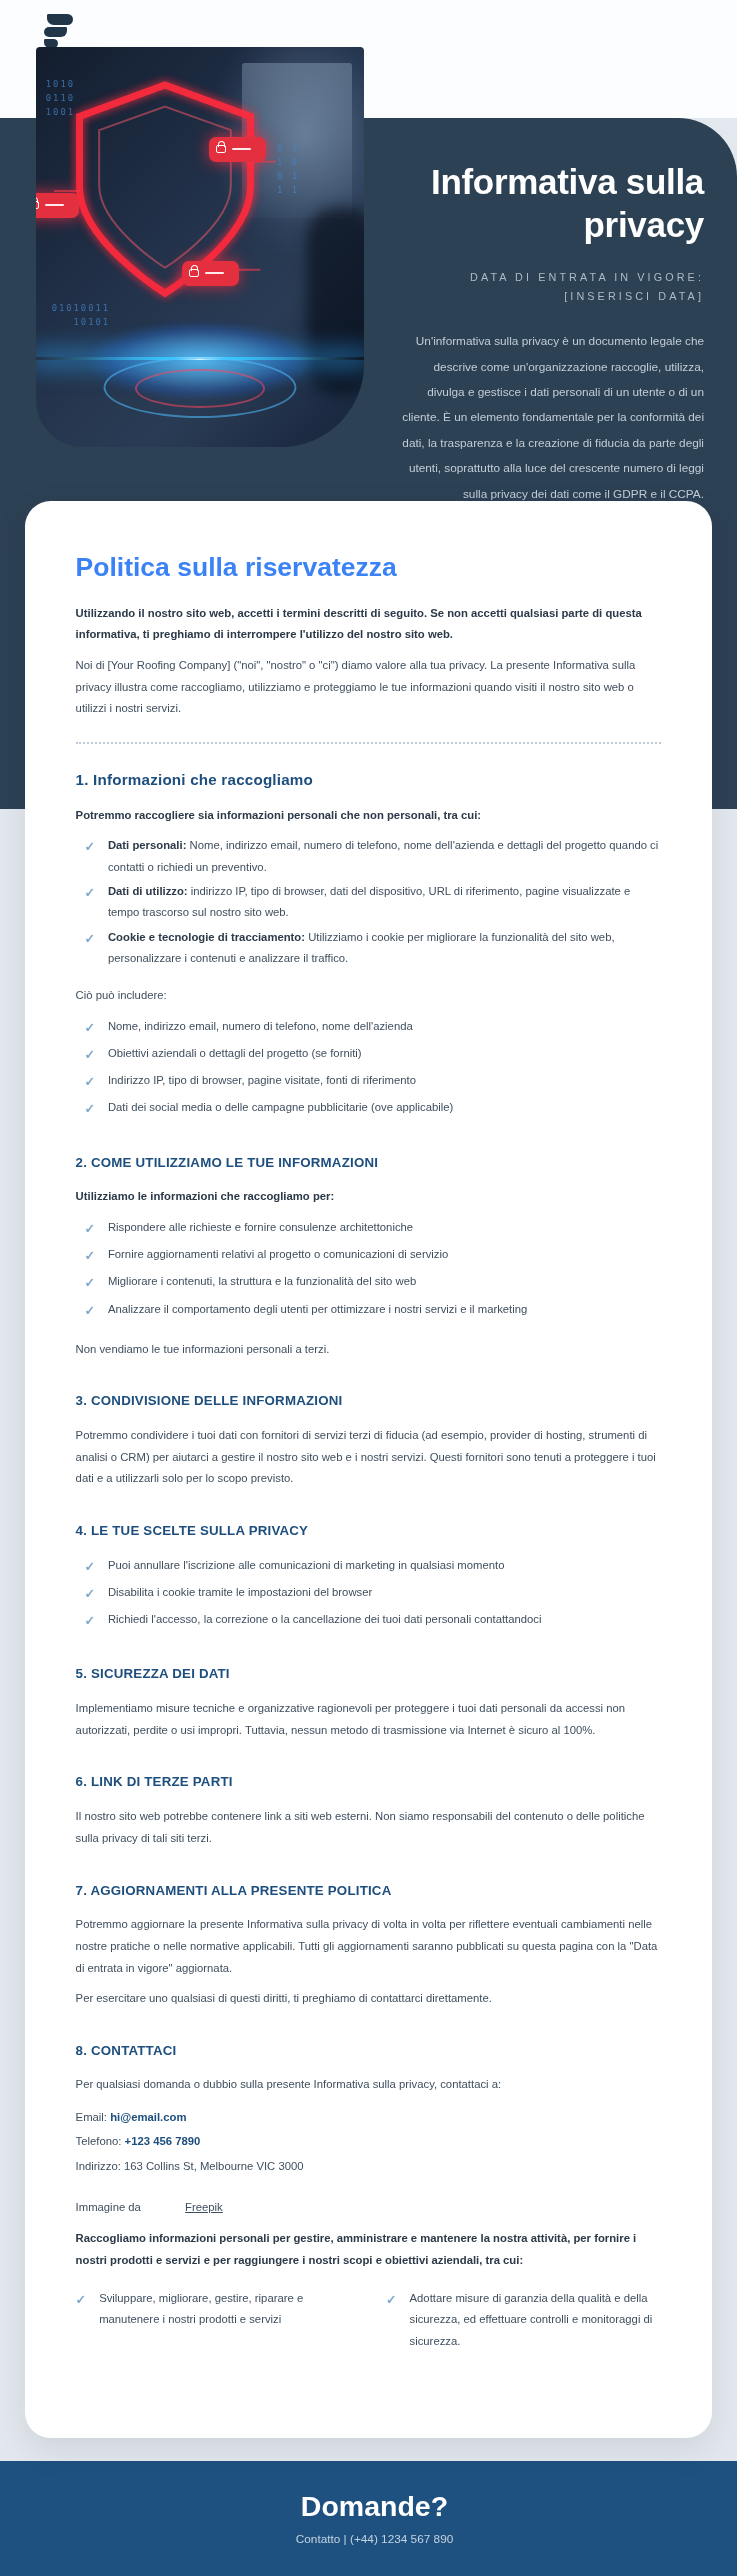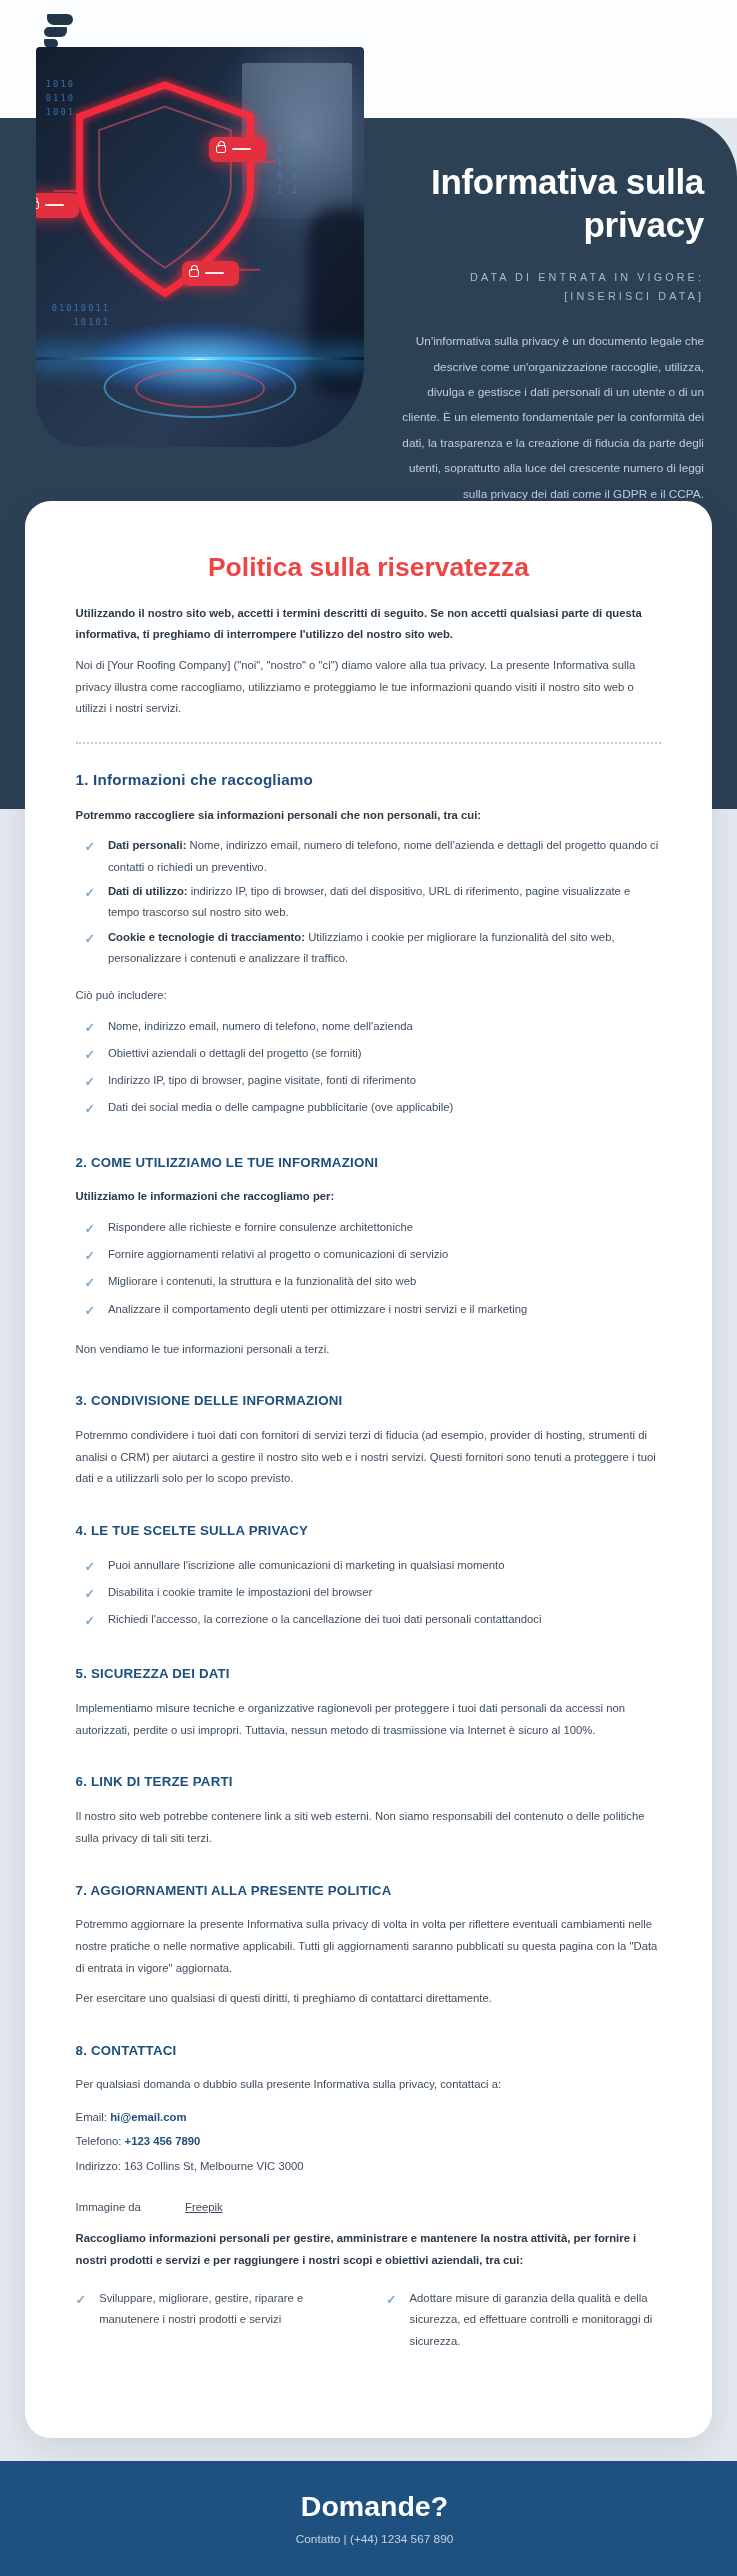--- a/index.html
+++ b/index.html
@@ -66,21 +66,21 @@
     width:193px; height:61px; border-radius:50%; border:2px solid rgba(80,190,255,.55); }
   .ring2 { position:absolute; bottom:39px; left:50%; transform:translateX(-50%);
     width:130px; height:39px; border-radius:50%; border:2px solid rgba(255,70,95,.55); }
 
   
   .card {
     position:relative; z-index:2; margin:-308px 24.6px 0; height:1937px;
     background:#ffffff; border-radius:25.6px; padding:51px 51px 39px; overflow:hidden;
     box-shadow:0 11.8px 33px rgba(20,40,60,.10);
   }
-  .card-title { color:#ef4444; font-size:26.5px; font-weight:700; margin-bottom:19.7px;text-align:center; }
+  .card-title { color:#3b82f6; font-size:26.5px; font-weight:700; margin-bottom:19.7px; }
   .body-p { font-size:11.3px; line-height:1.92; color:#3f4e5e; margin-bottom:8.8px; }
   .body-p.bold { font-weight:700; color:#2b3948; }
   .dotted { border-top:2px dotted #bccbd8; margin:21.6px 0 7.9px; }
   .sec-h { color:#1d4e7e; font-size:13.3px; font-weight:700; margin:33px 0 16.7px; letter-spacing:0.2px; }
   .sec-h.lg { font-size:15.2px; margin-top:27.5px; }
   .checks { list-style:none; margin:2px 0 15.7px; }
   .checks li { display:flex; gap:12.8px; font-size:11.3px; line-height:1.9; color:#3f4e5e; margin:2.9px 0; }
   .check-mark { color:#7fa8cb; font-weight:700; font-size:12.8px; flex:0 0 auto; padding-left:8.8px; }
   .checks b { color:#2b3948;margin-top:42px; }
   .cols { display:flex; gap:35px; margin-top:11.8px; }

